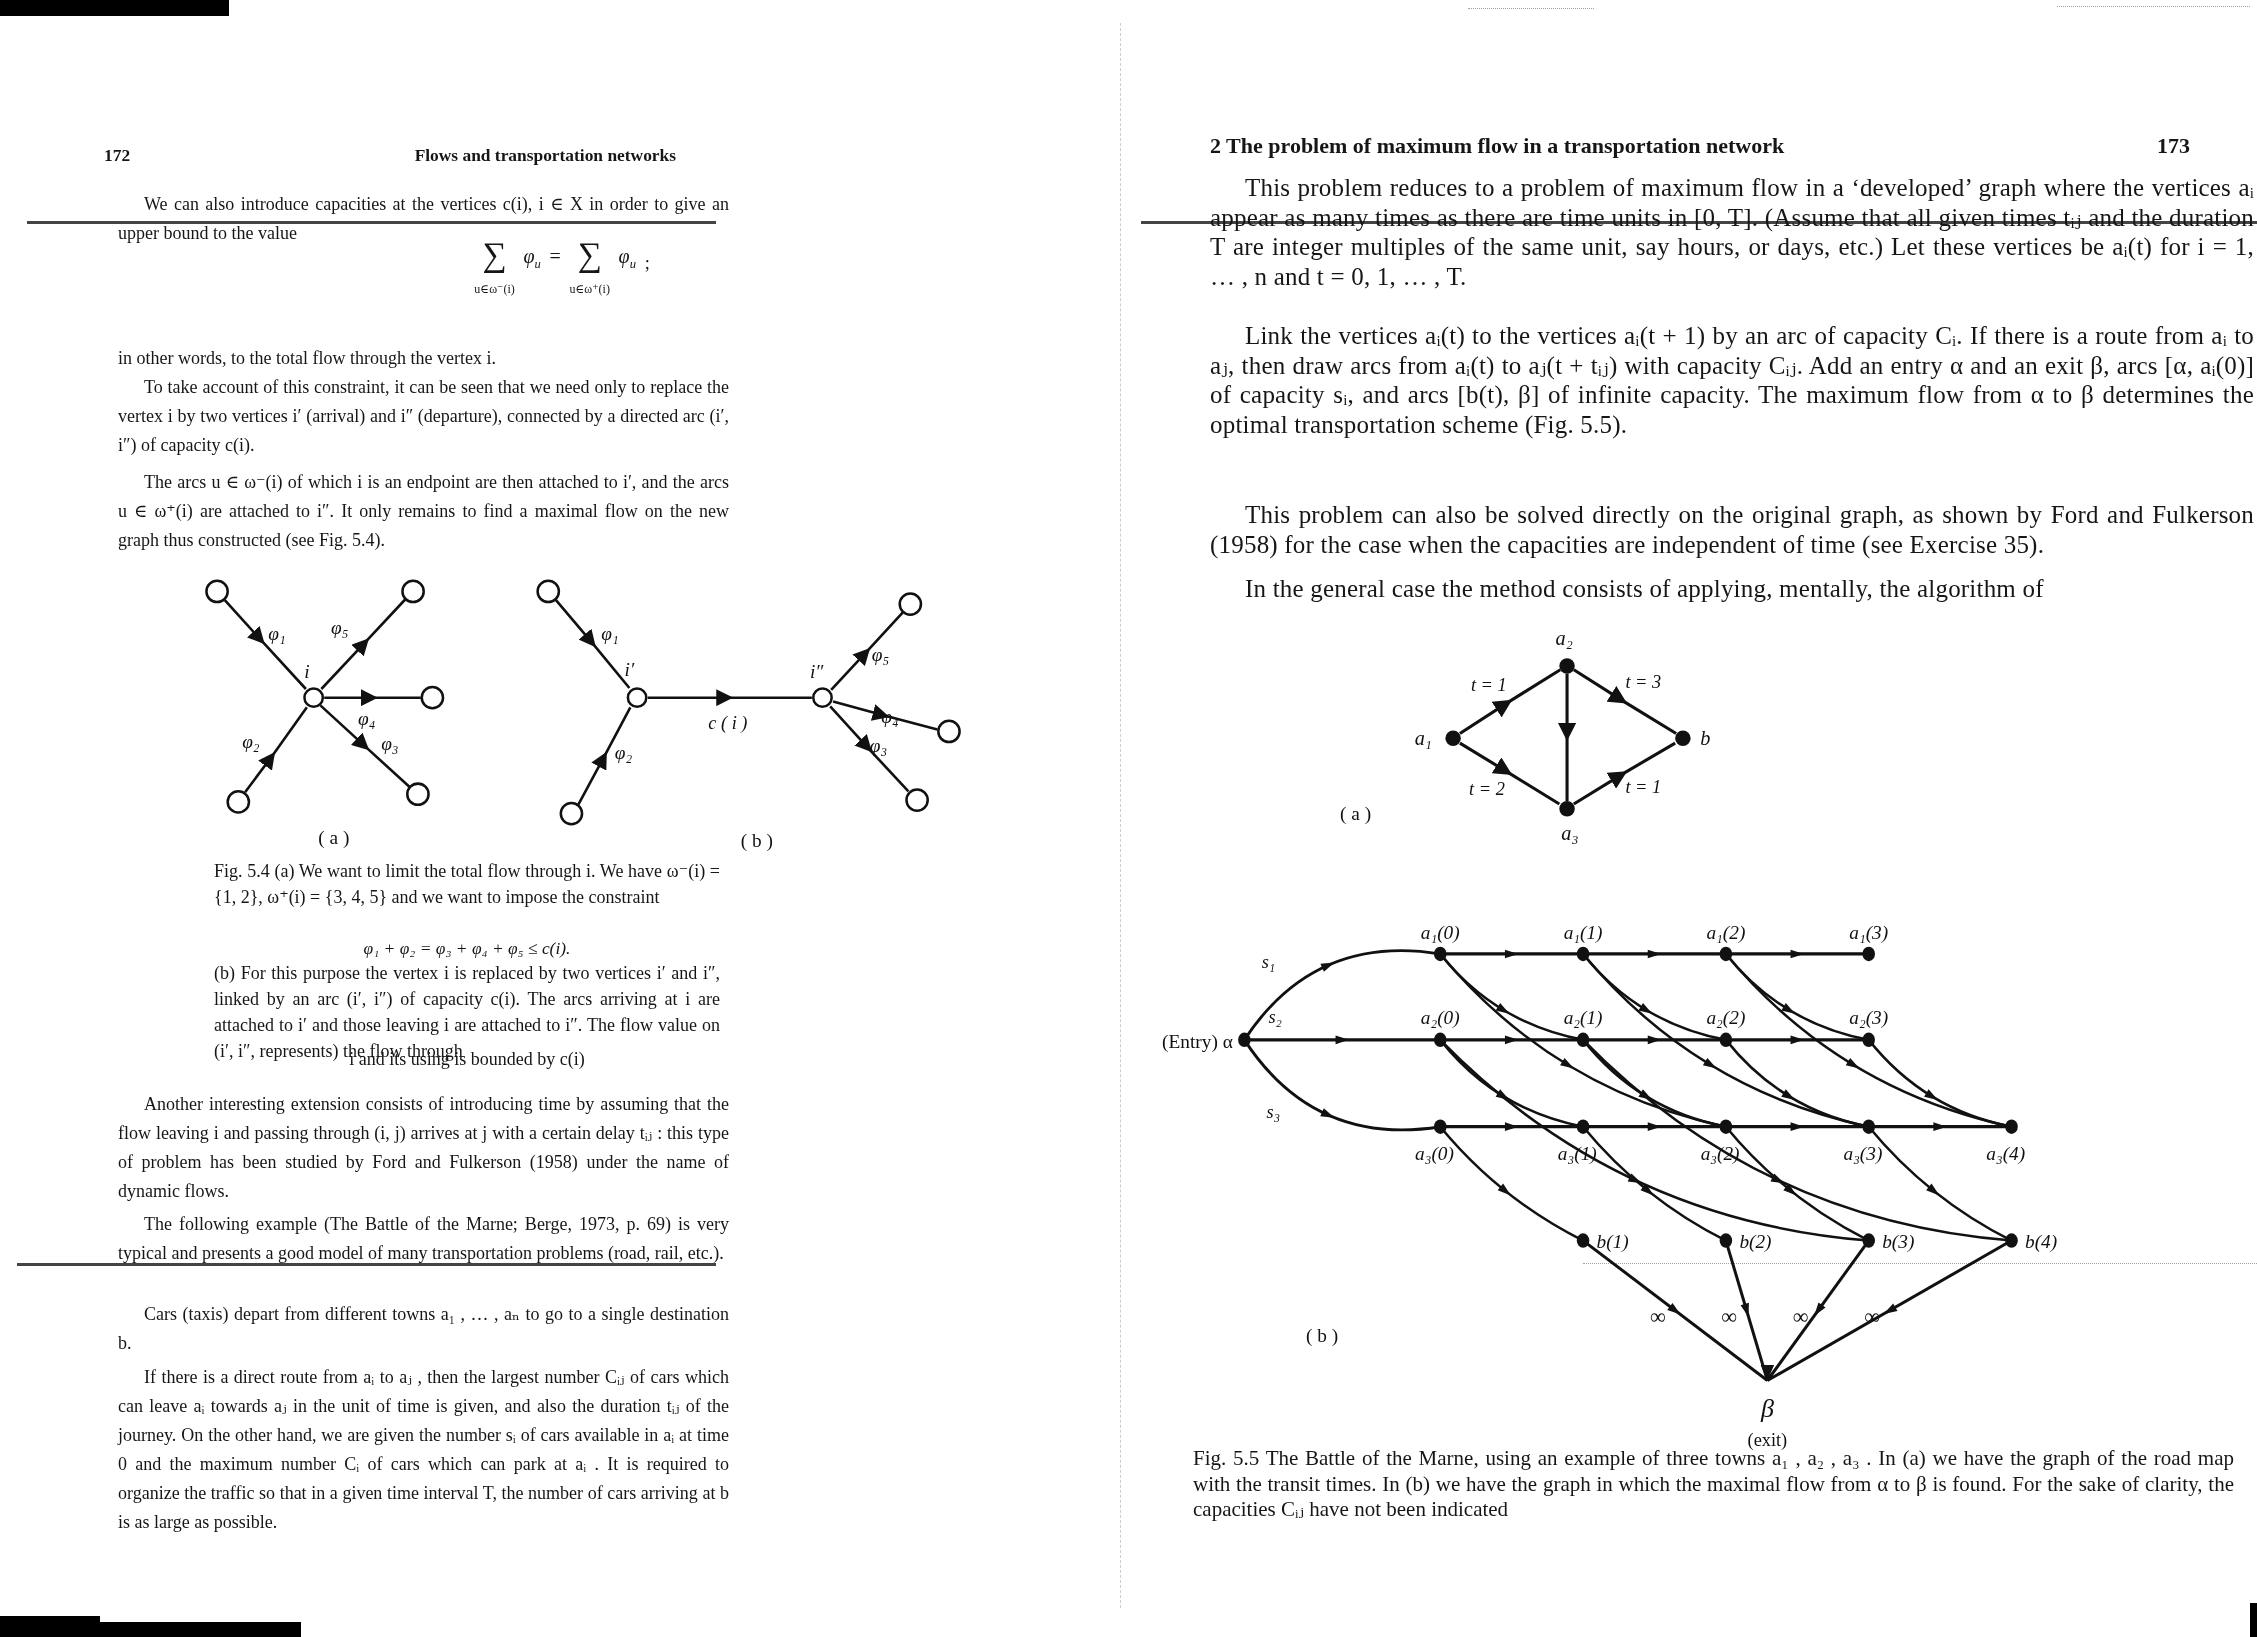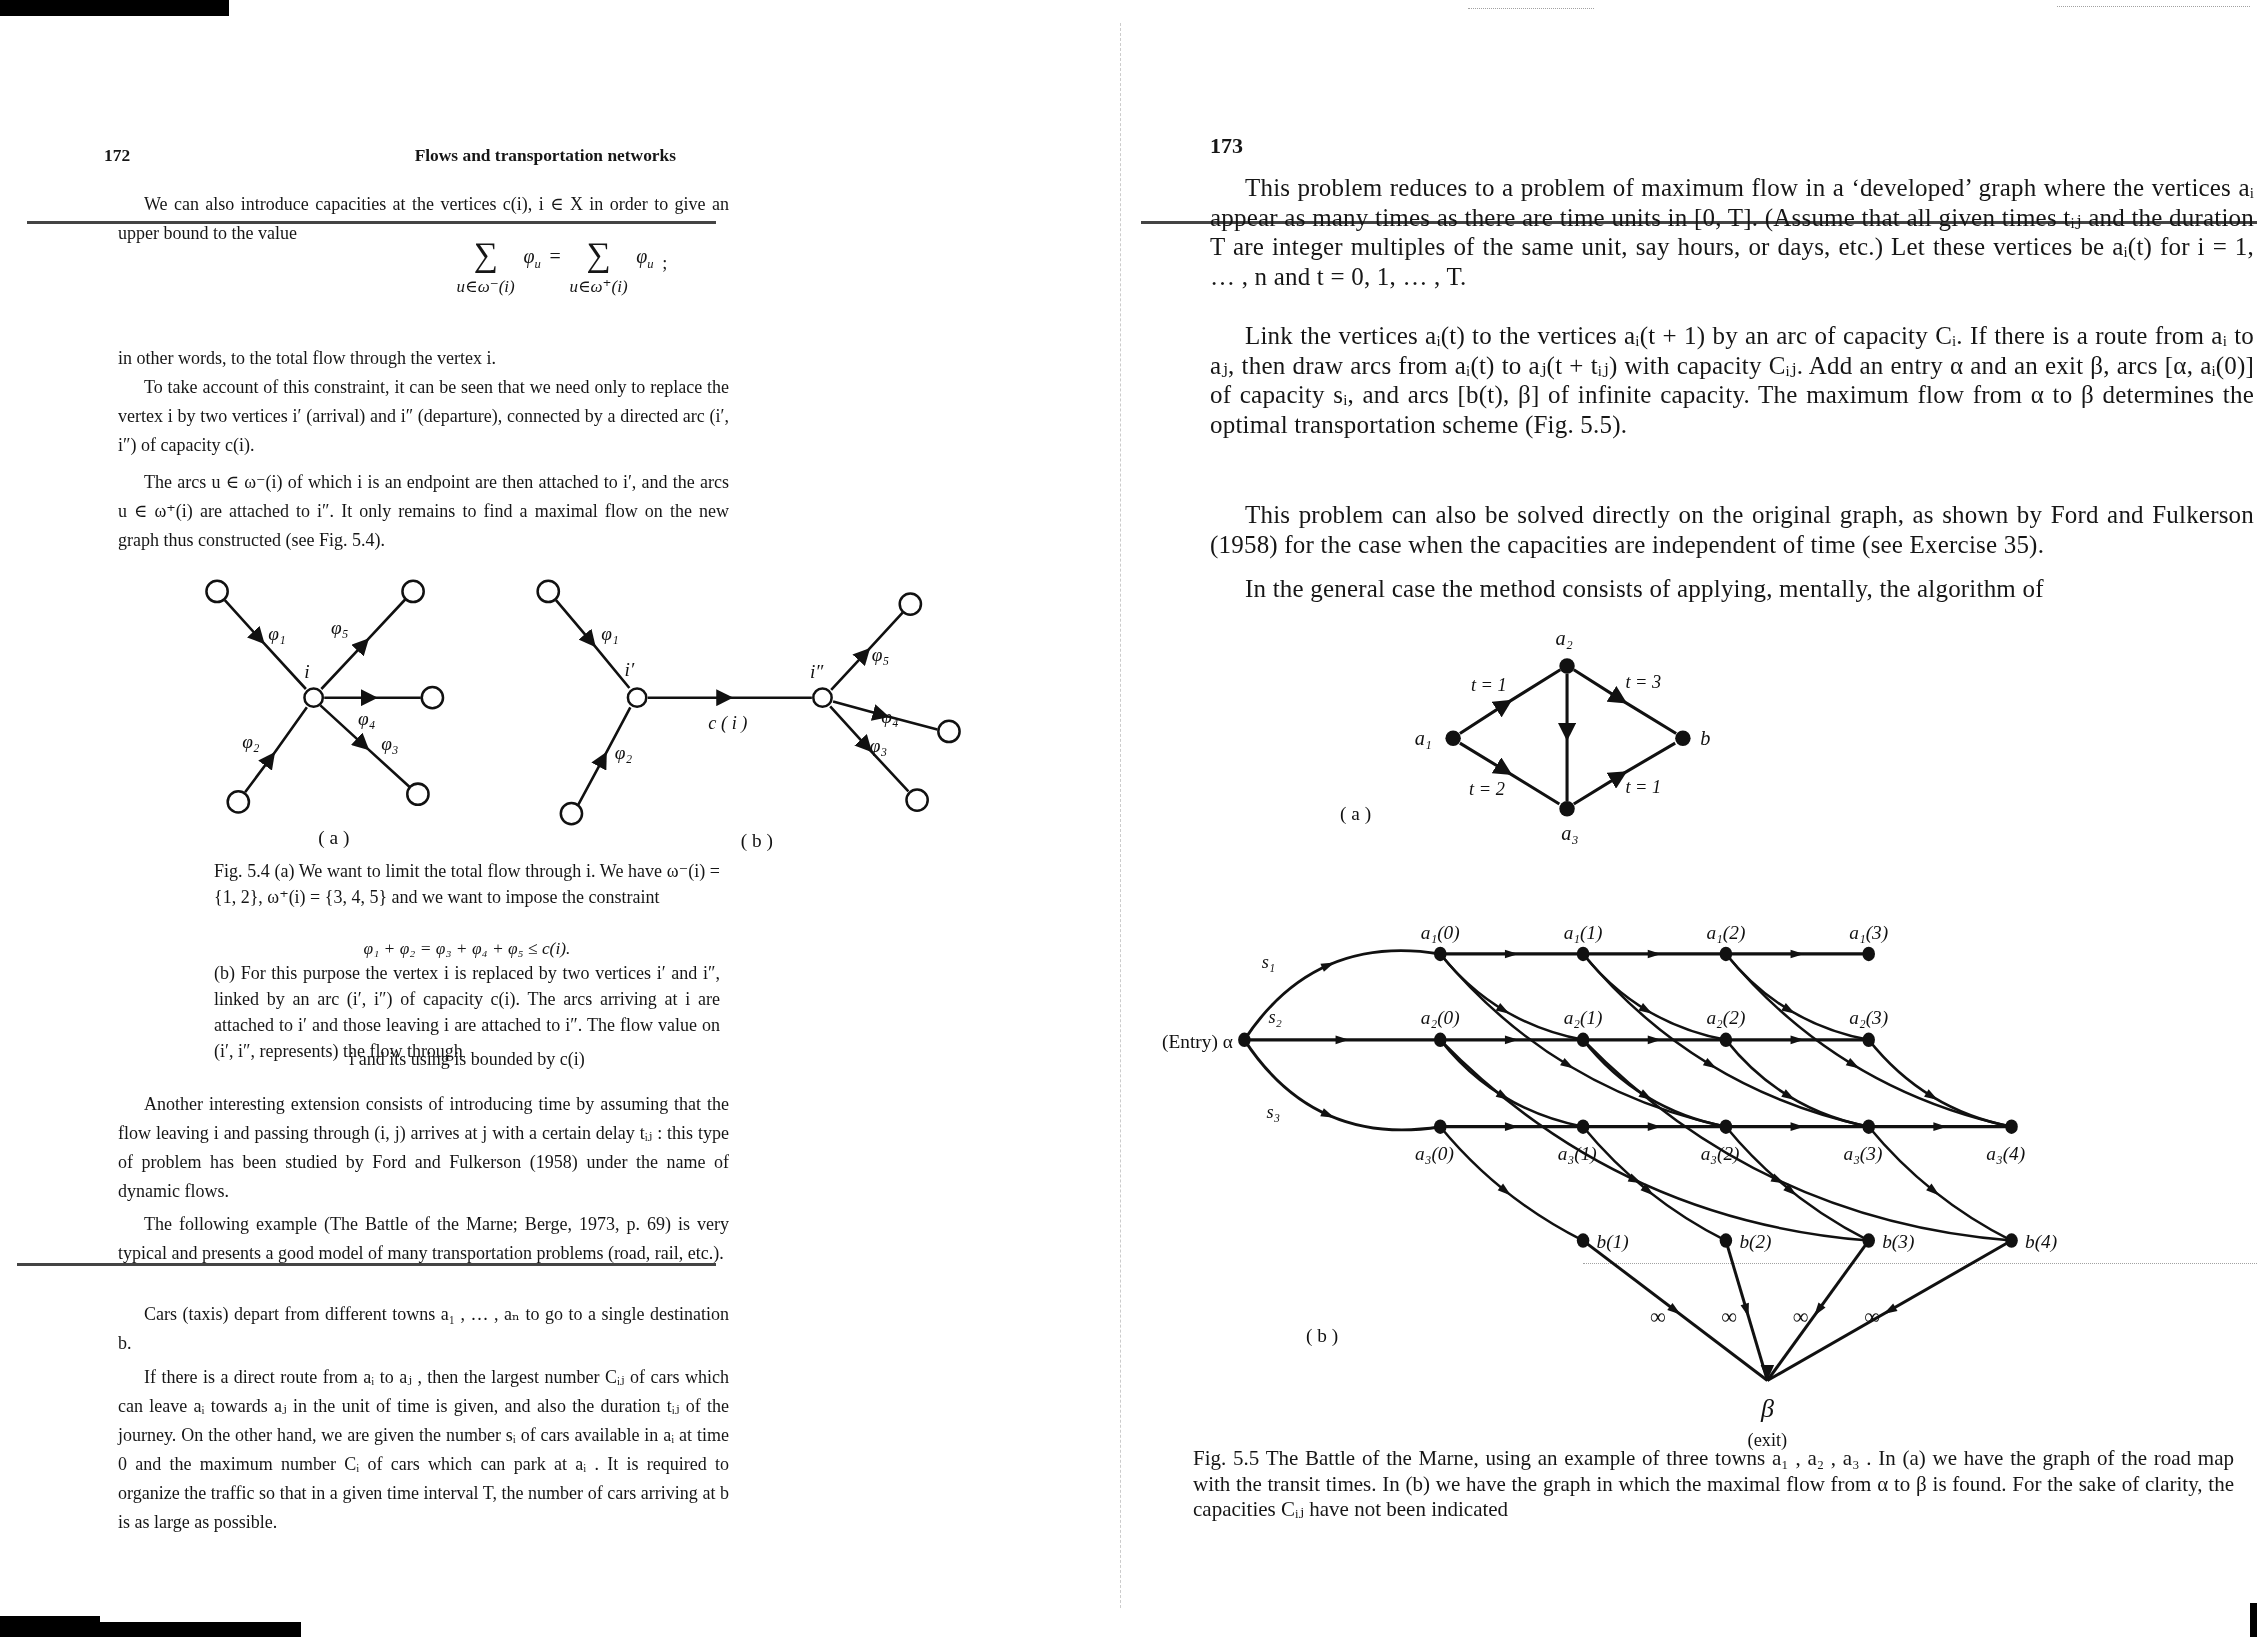--- a/index.html
+++ b/index.html
@@ -13,21 +13,21 @@
   .hdr-l .rh{margin-right:39px;}
   p.body-l{position:absolute;left:104px;width:611px;margin:14px;font-size:18px;line-height:29px;text-align:justify;}
   .ind-l{text-indent:26px;}
   .cap-l{position:absolute;left:214px;width:506px;margin:0;font-size:18px;line-height:26px;text-align:justify;}
   .center{text-align:center !important;margin-top:12px;}
   .it{font-style:italic;}
   
   .formula1{position:absolute;left:417px;top:238px;width:290px;display:flex;justify-content:center;align-items:flex-start;gap:8.7px;}
   .sumstack{display:flex;flex-direction:column;align-items:center;}
   .sigma{font-size:34px;line-height:33px;}
-  .lim{font-size:17px;margin-top:5px;white-space:nowrap;font-style:italic;}
+  .lim{font-size:12px;margin-top:11px;white-space:nowrap;}
   .fvar{font-size:20px;margin-top:6.8px;font-style:italic;}
   .fvar sub{font-size:12.6px;}
   .feq{font-size:20px;margin-top:6.8px;}
   .fsemi{font-size:18.3px;margin-top:14.5px;}
   
   .hdr-r{position:absolute;left:1210px;top:133px;width:1044px;display:flex;justify-content:space-between;font-size:22px;font-weight:bold;}
   .hdr-r .pn{margin-right:64px;text-align:right;}
   p.body-r{position:absolute;left:1210px;width:1044px;margin:0;font-size:25px;line-height:29.5px;text-align:justify;letter-spacing:0.2px;}
   .ind-r{text-indent:35px;}
   .cap-r{position:absolute;left:1193px;width:1041px;margin:0;font-size:21px;line-height:25.6px;text-align:justify;}
@@ -141,20 +141,21 @@
 <p class="cap-l center it" style="top:923px;font-size:17.4px">φ₁ + φ₂ = φ₃ + φ₄ + φ₅ ≤ c(i).</p>
 <p class="cap-l" style="top:960px">(b) For this purpose the vertex i is replaced by two vertices i′ and i″, linked by an arc (i′, i″) of capacity c(i). The arcs arriving at i are attached to i′ and those leaving i are attached to i″. The flow value on (i′, i″, represents) the flow through</p>
 <p class="cap-l center" style="top:1034px">i and its using is bounded by c(i)</p>
 
 <p class="body-l ind-l" style="top:1076px">Another interesting extension consists of introducing time by assuming that the flow leaving i and passing through (i, j) arrives at j with a certain delay tᵢⱼ : this type of problem has been studied by Ford and Fulkerson (1958) under the name of dynamic flows.</p>
 <p class="body-l ind-l" style="top:1196px">The following example (The Battle of the Marne; Berge, 1973, p. 69) is very typical and presents a good model of many transportation problems (road, rail, etc.).</p>
 <p class="body-l ind-l" style="top:1286px">Cars (taxis) depart from different towns a₁ , … , aₙ to go to a single destination b.</p>
 <p class="body-l ind-l" style="top:1349px">If there is a direct route from aᵢ to aⱼ , then the largest number Cᵢⱼ of cars which can leave aᵢ towards aⱼ in the unit of time is given, and also the duration tᵢⱼ of the journey. On the other hand, we are given the number sᵢ of cars available in aᵢ at time 0 and the maximum number Cᵢ of cars which can park at aᵢ . It is required to organize the traffic so that in a given time interval T, the number of cars arriving at b is as large as possible.</p>
 
 <div class="hdr-r">
+  <span>2 The problem of maximum flow in a transportation network</span>
   <span class="pn">173</span>
 </div>
 
 <p class="body-r ind-r" style="top:173px">This problem reduces to a problem of maximum flow in a ‘developed’ graph where the vertices aᵢ appear as many times as there are time units in [0, T]. (Assume that all given times tᵢⱼ and the duration T are integer multiples of the same unit, say hours, or days, etc.) Let these vertices be aᵢ(t) for i = 1, … , n and t = 0, 1, … , T.</p>
 <p class="body-r ind-r" style="top:321px">Link the vertices aᵢ(t) to the vertices aᵢ(t + 1) by an arc of capacity Cᵢ. If there is a route from aᵢ to aⱼ, then draw arcs from aᵢ(t) to aⱼ(t + tᵢⱼ) with capacity Cᵢⱼ. Add an entry α and an exit β, arcs [α, aᵢ(0)] of capacity sᵢ, and arcs [b(t), β] of infinite capacity. The maximum flow from α to β determines the optimal transportation scheme (Fig. 5.5).</p>
 <p class="body-r ind-r" style="top:500px">This problem can also be solved directly on the original graph, as shown by Ford and Fulkerson (1958) for the case when the capacities are independent of time (see Exercise 35).</p>
 <p class="body-r ind-r" style="top:574px">In the general case the method consists of applying, mentally, the algorithm of</p>
 
 <svg style="left:1284px;top:608px" width="541" height="251" viewBox="1330 630 560 260">
   <defs>

